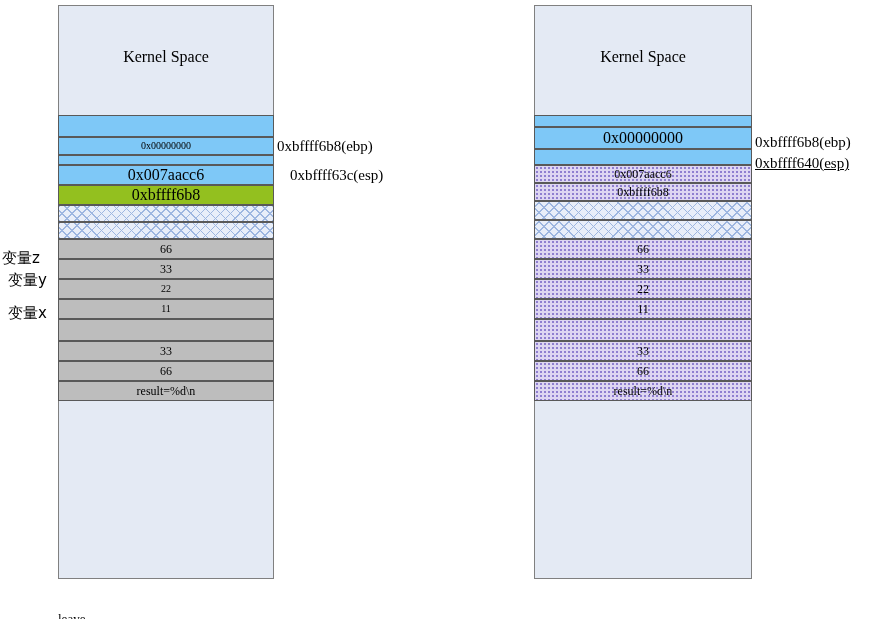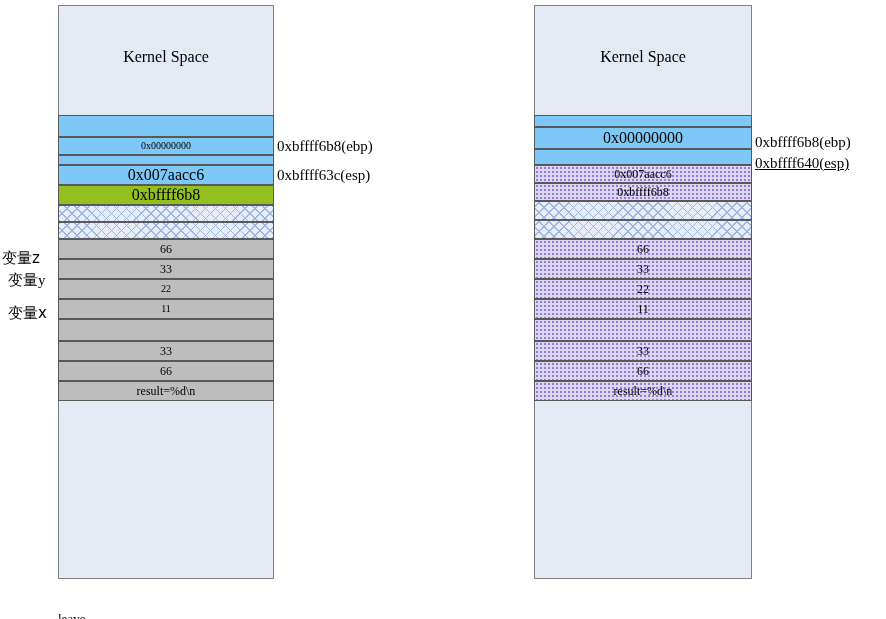--- a/index.html
+++ b/index.html
@@ -97,24 +97,24 @@
     <span class="txt t-sm">33</span>
   </div>
   <div class="cell fill-gray" style="left:58px;top:361px;width:216px;height:20px;">
     <span class="txt t-sm">66</span>
   </div>
   <div class="cell fill-gray" style="left:58px;top:381px;width:216px;height:20px;">
     <span class="txt t-sm">result=%d\n</span>
   </div>
 
   <div class="label" style="left:277px;top:138px;">0xbffff6b8(ebp)</div>
-  <div class="label" style="left:277px;top:167px;">0xbffff63c(esp)</div>
+  <div class="label" style="left:290px;top:167px;">0xbffff63c(esp)</div>
 
   <div class="label-zh" style="left:2px;top:251px;">变量z</div>
-  <div class="label-zh" style="left:8px;top:273px;font-family:Liberation Serif, serif;">变量y</div>
+  <div class="label-zh" style="left:8px;top:273px;">变量y</div>
   <div class="label-zh" style="left:8px;top:306px;">变量x</div>
 
   <div class="caption" style="left:58px;top:591px;width:216px;">leave</div>
 
   <div class="column" style="left:534px;top:5px;width:218px;height:574px;"></div>
 
   <div class="kernel-title" style="left:534px;top:48px;width:218px;text-align:center;">Kernel Space</div>
 
   <div class="cell fill-blue" style="left:534px;top:115px;width:218px;height:12px;">
     <span class="txt t-sm"></span>

